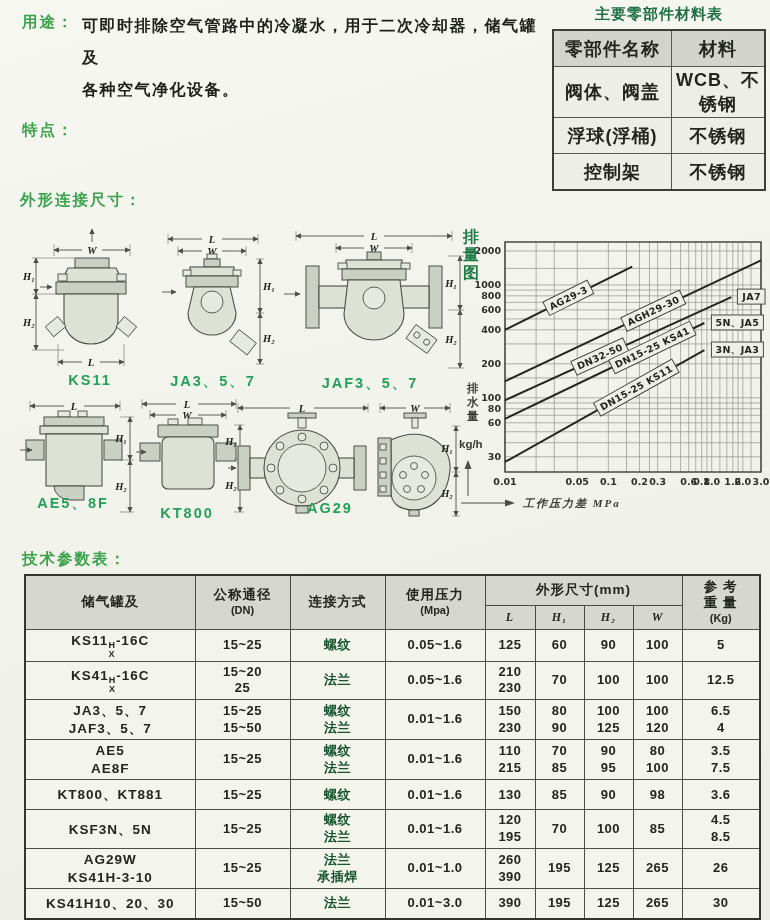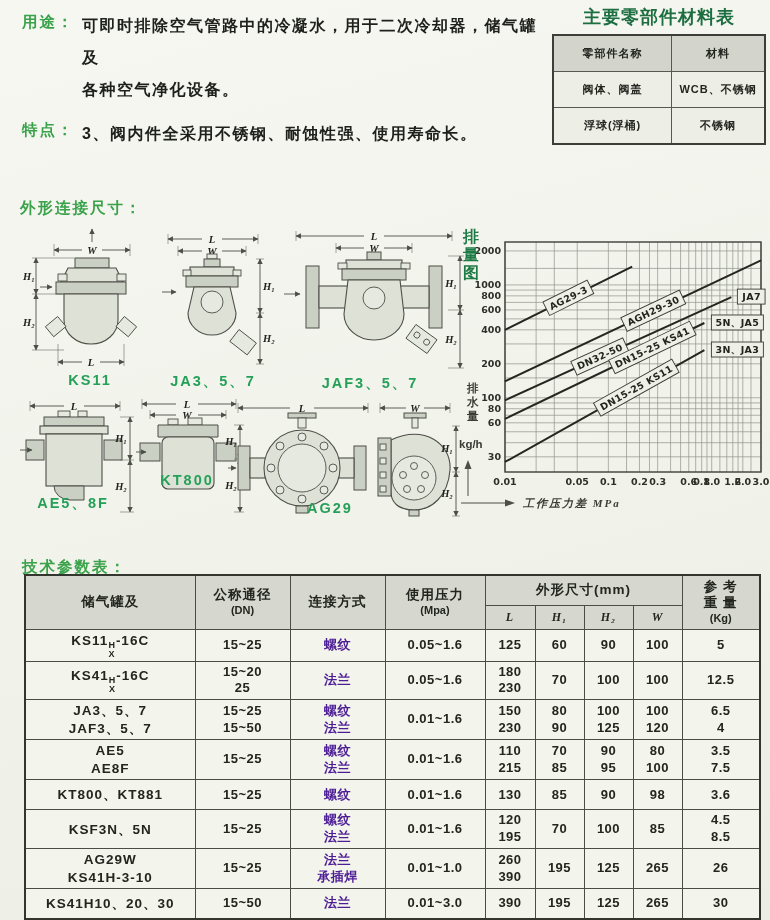--- a/index.html
+++ b/index.html
@@ -9,27 +9,27 @@
     font-family:"Liberation Sans","DejaVu Sans",sans-serif;color:#1e201b;}
   .green-label{color:#3aa24a;font-weight:bold;}
   
   #intro{position:absolute;left:22px;top:10px;width:530px;}
   .irow{display:flex;margin-bottom:12px;}
   .ilabel{flex:0 0 60px;font-size:15.5px;letter-spacing:2px;padding-top:2px;}
   .itext{font-size:16px;font-weight:bold;line-height:2.0;letter-spacing:1.5px;}
   .feat-line{margin-bottom:2px;}
   
   #parts{position:absolute;left:552px;top:5px;width:214px;}
-  #parts-title{text-align:center;color:#1d6e41;font-weight:bold;font-size:18px;letter-spacing:1px;margin-bottom:5px;}
+  #parts-title{text-align:center;color:#1d6e41;font-weight:bold;font-size:15px;letter-spacing:1px;margin-bottom:5px;}
   #parts-table{width:100%;border-collapse:collapse;border:2px solid #3c3f38;background:#edeee6;}
   #parts-table th{background:#d3d5cd;}
-  #parts-table th,#parts-table td{border:1px solid #565952;font-size:11px;font-weight:bold;
+  #parts-table th,#parts-table td{border:1px solid #565952;font-size:18px;font-weight:bold;
      text-align:center;height:33px;letter-spacing:1px;color:#23251f;}
   
-  .sec-title{position:absolute;font-size:15.5px;letter-spacing:2px;margin-top:8px;}
+  .sec-title{position:absolute;font-size:15.5px;letter-spacing:2px;}
   #sec-dims{left:20px;top:190px;}
   #sec-tech{left:22px;top:549px;}
   
   .draw{position:absolute;}
   .cap{position:absolute;color:#25a058;font-weight:bold;font-size:14.5px;letter-spacing:2px;text-align:center;}
   .dln{stroke:#4c4f47;stroke-width:0.9;fill:none;}
   .ext{stroke:#6a6d64;stroke-width:0.6;}
   .bod{stroke:#4c4f47;stroke-width:1.1;fill:#dde1d6;}
   .bod2{stroke:#4c4f47;stroke-width:1;fill:#cbd0c5;}
   .bod3{stroke:#4c4f47;stroke-width:0.9;fill:#e6e9df;}
@@ -44,21 +44,21 @@
   
   #tech{position:absolute;left:24px;top:574px;width:735px;}
   #tech-table{border-collapse:collapse;width:735px;border:2px solid #33352f;background:#f3f4ec;table-layout:fixed;}
   #tech-table th{background:#d6d8d0;border:1px solid #4a4c45;font-size:13.5px;letter-spacing:1px;
      color:#23251f;padding:1px 0;line-height:1.25;}
   #tech-table th.sub{font:italic bold 12px "Liberation Serif","DejaVu Serif",serif;}
   #tech-table th .paren{font-size:11px;letter-spacing:0;}
   #tech-table td{border:1px solid #4a4c45;font-size:13px;font-weight:bold;text-align:center;
      padding:2px 0;line-height:1.3;color:#23251f;letter-spacing:0.5px;}
   #tech-table td.model{font-size:13.5px;letter-spacing:1px;}
-  #tech-table td.conn{color:#4c1d95;}
+  #tech-table td.conn{color:#14532d;}
   #tech-table tbody tr{height:30px;}
   #tech-table tbody tr.dbl{height:36px;}
   .stackHX{display:inline-flex;flex-direction:column;font-size:9px;line-height:1;vertical-align:-3px;font-weight:bold;}
 </style>
 </head>
 <body>
 
 <div id="page">
 
   <svg width="0" height="0" style="position:absolute">
@@ -76,41 +76,44 @@
     <div class="irow">
       <div class="ilabel green-label">用途：</div>
       <div class="itext">
         <div>可即时排除空气管路中的冷凝水，用于二次冷却器，储气罐及</div>
         <div>各种空气净化设备。</div>
       </div>
     </div>
     <div class="irow">
       <div class="ilabel green-label">特点：</div>
       <div class="itext">
-        <div class="feat-line">3、阀内件全采用不锈钢、耐蚀性强、使用寿命长。</div>
       </div>
     </div>
   </div>
 
   <div id="parts">
     <div id="parts-title">主要零部件材料表</div>
     <table id="parts-table">
       <thead>
           <tr>
         <th style="width:56%">零部件名称</th>
         <th>材料</th>
       </tr>
         </thead>
       <tbody id="parts-body">
           <tr>
             <td>阀体、阀盖</td>
             <td>WCB、不锈钢</td>
           </tr>
           <tr>
             <td>浮球(浮桶)</td>
+            <td>不锈钢</td>
+          </tr>
+          <tr>
+            <td>控制架</td>
             <td>不锈钢</td>
           </tr>
         </tbody>
     </table>
   </div>
 
   <div class="sec-title green-label" id="sec-dims">外形连接尺寸：</div>
 
   <svg class="draw" style="left:22px;top:224px" width="138" height="148" viewBox="0 0 138 148">
     <line x1="70" y1="18" x2="70" y2="5" class="dln" marker-end="url(#mE)"></line>
@@ -262,21 +265,21 @@
     <rect x="80" y="47" width="20" height="18" class="bod2"></rect>
     <line x1="0" y1="56" x2="10" y2="56" class="dln" marker-end="url(#mE)"></line>
     <line x1="98" y1="29" x2="108" y2="29" class="ext"></line>
       <line x1="98" y1="63" x2="108" y2="63" class="ext"></line>
     <line x1="104" y1="29" x2="104" y2="63" class="dln" marker-start="url(#mS)" marker-end="url(#mE)"></line>
     <text x="101" y="49" text-anchor="end" class="dim">H₁</text>
     <line x1="104" y1="63" x2="104" y2="116" class="dln" marker-start="url(#mS)" marker-end="url(#mE)"></line>
     <line x1="98" y1="116" x2="108" y2="116" class="ext"></line>
     <text x="101" y="93" text-anchor="end" class="dim">H₂</text>
   </svg>
-  <div class="cap" style="left:132px;top:472px;width:110px">KT800</div>
+  <div class="cap" style="left:132px;top:505px;width:110px">KT800</div>
 
   <svg class="draw" style="left:228px;top:396px" width="234" height="128" viewBox="0 0 234 128">
     <line x1="10" y1="7" x2="10" y2="17" class="ext"></line>
       <line x1="140" y1="7" x2="140" y2="17" class="ext"></line>
     <line x1="10" y1="12" x2="62" y2="12" class="dln" marker-start="url(#mS)"></line>
     <line x1="86" y1="12" x2="140" y2="12" class="dln" marker-end="url(#mE)"></line>
     <text x="74" y="16" text-anchor="middle" class="dim">L</text>
     <rect x="60" y="17" width="28" height="5" class="bod2"></rect>
       <rect x="70" y="22" width="8" height="10" class="bod3"></rect>
     <rect x="10" y="50" width="12" height="44" class="bod2"></rect>
@@ -521,21 +524,21 @@
               </span><span>-16C</span></td>
             <td>
               <div>15~20</div>
               <div>25</div>
             </td>
             <td class="conn">
               <div>法兰</div>
             </td>
             <td>0.05~1.6</td>
             <td>
-              <div>180</div>
+              <div>210</div>
               <div>230</div>
             </td>
             <td>
               <div>70</div>
             </td>
             <td>
               <div>100</div>
             </td>
             <td>
               <div>100</div>

